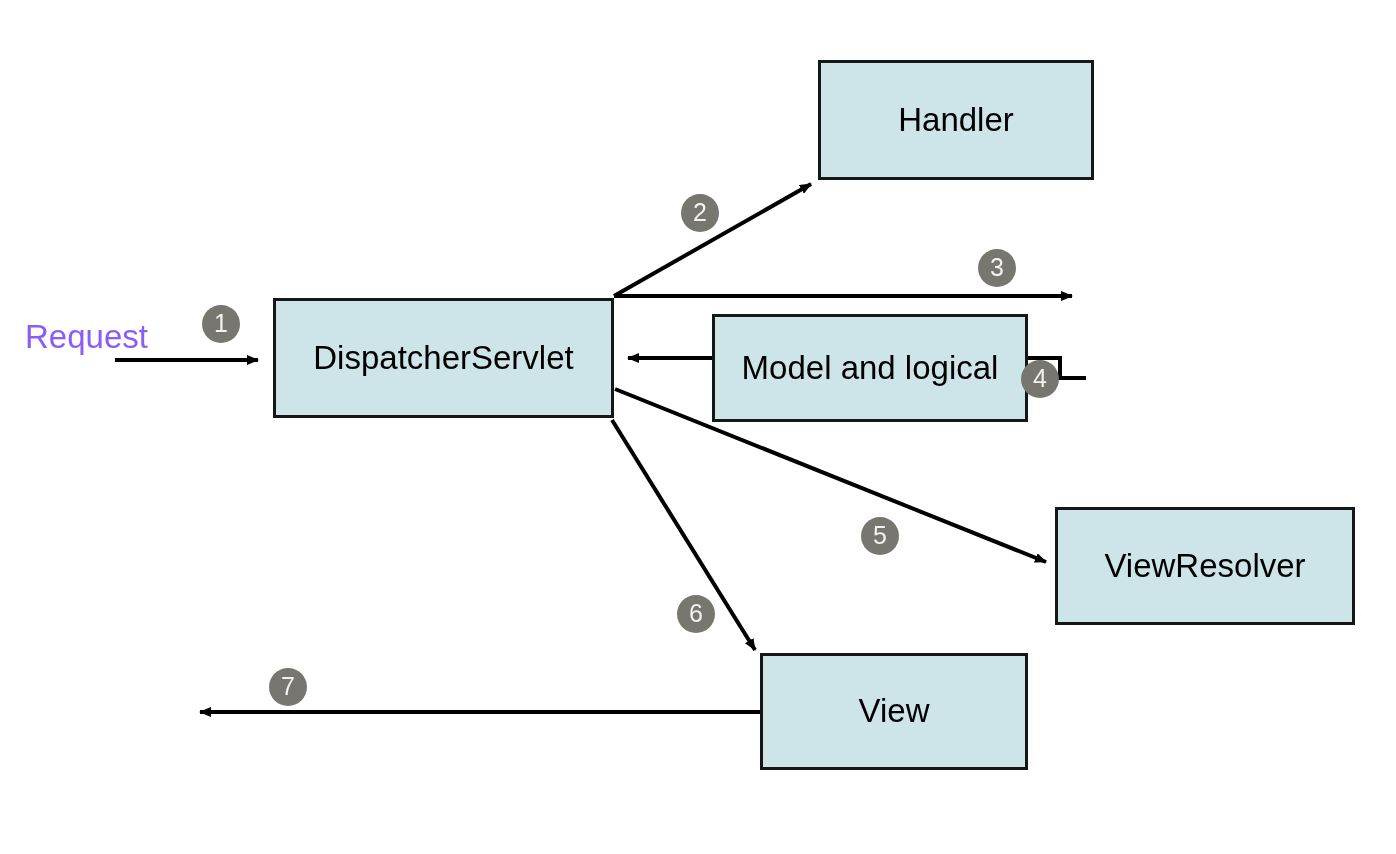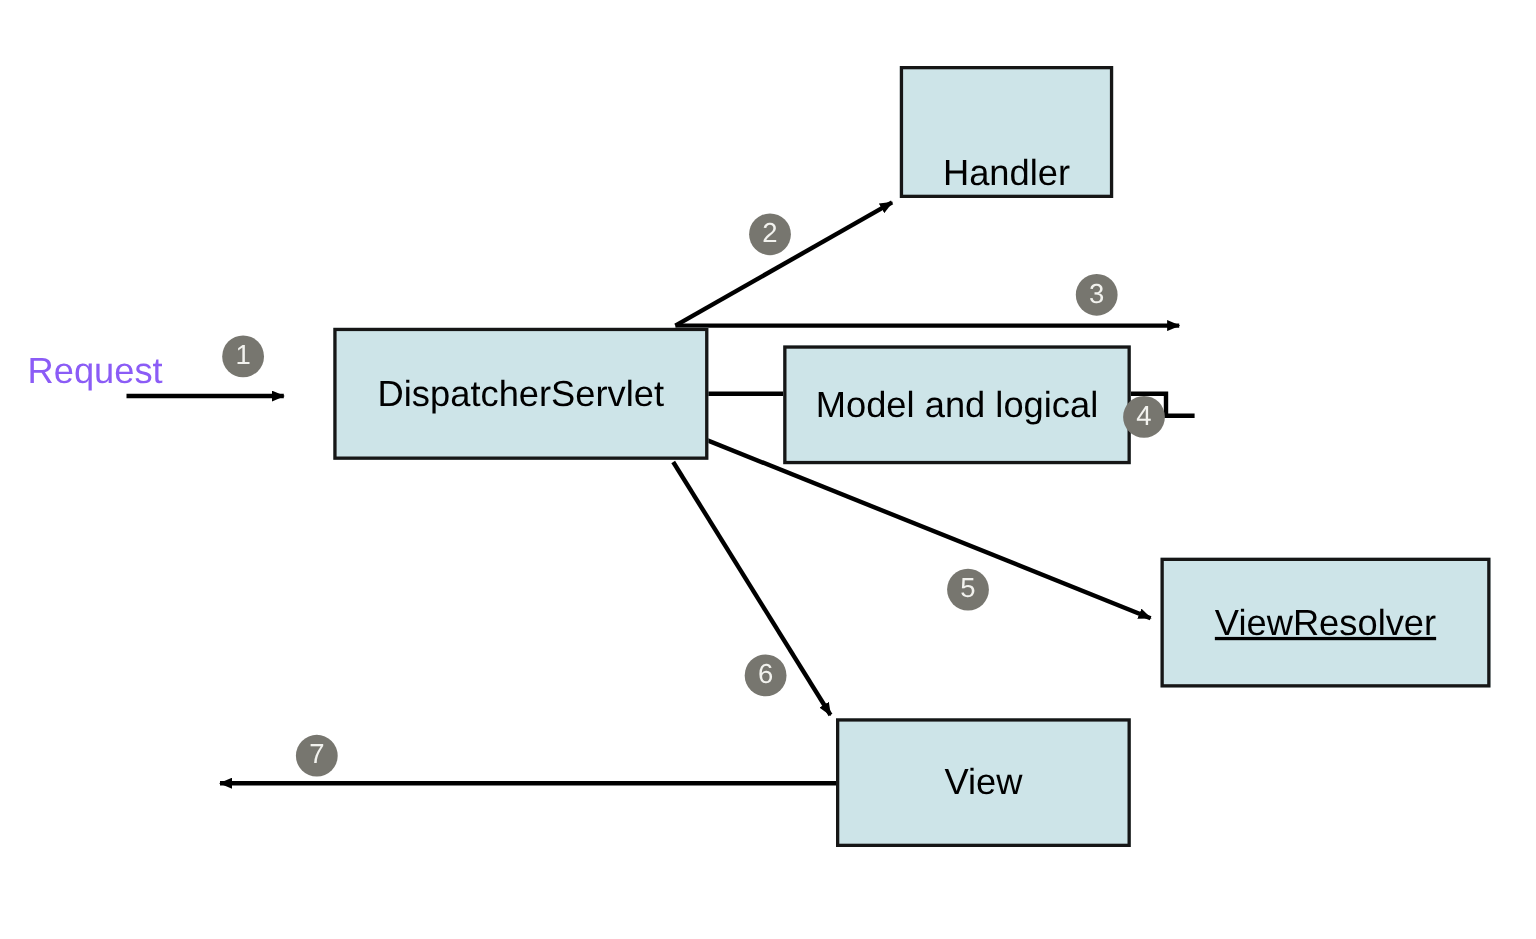--- a/index.html
+++ b/index.html
@@ -97,38 +97,38 @@
 
     <g>
       <line x1="612" y1="420" x2="755" y2="650" stroke="#000000" stroke-width="4" marker-end="url(#ah)"></line>
     </g>
 
     <g>
       <line x1="760" y1="712" x2="200" y2="712" stroke="#000000" stroke-width="4" marker-end="url(#ah)"></line>
     </g>
   </svg>
 
-  <div class="node" style="left:818px; top:60px; width:194px; height:120px;align-items:flex-end;">
+  <div class="node" style="left:818px; top:60px; width:276px; height:120px;">
     <div>
       <div>Handler</div>
     </div>
   </div>
 
-  <div class="node" style="left:273px; top:298px; width:341px; height:120px;margin-left:30px;">
+  <div class="node" style="left:273px; top:298px; width:341px; height:120px;">
     <div>DispatcherServlet</div>
   </div>
 
 
   <div class="node" style="left:712px; top:314px; width:316px; height:108px; z-index:4;">
     <div>
       <div>Model and logical</div>
     </div>
   </div>
 
-  <div class="node" style="left:1055px; top:507px; width:300px; height:118px;text-decoration:underline;">
+  <div class="node" style="left:1055px; top:507px; width:300px; height:118px;">
     <div>ViewResolver</div>
   </div>
 
   <div class="node" style="left:760px; top:653px; width:268px; height:117px;">
     <div>View</div>
   </div>
 
   <div class="plain-label" style="left:25px; top:318px;">Request</div>
 
 

